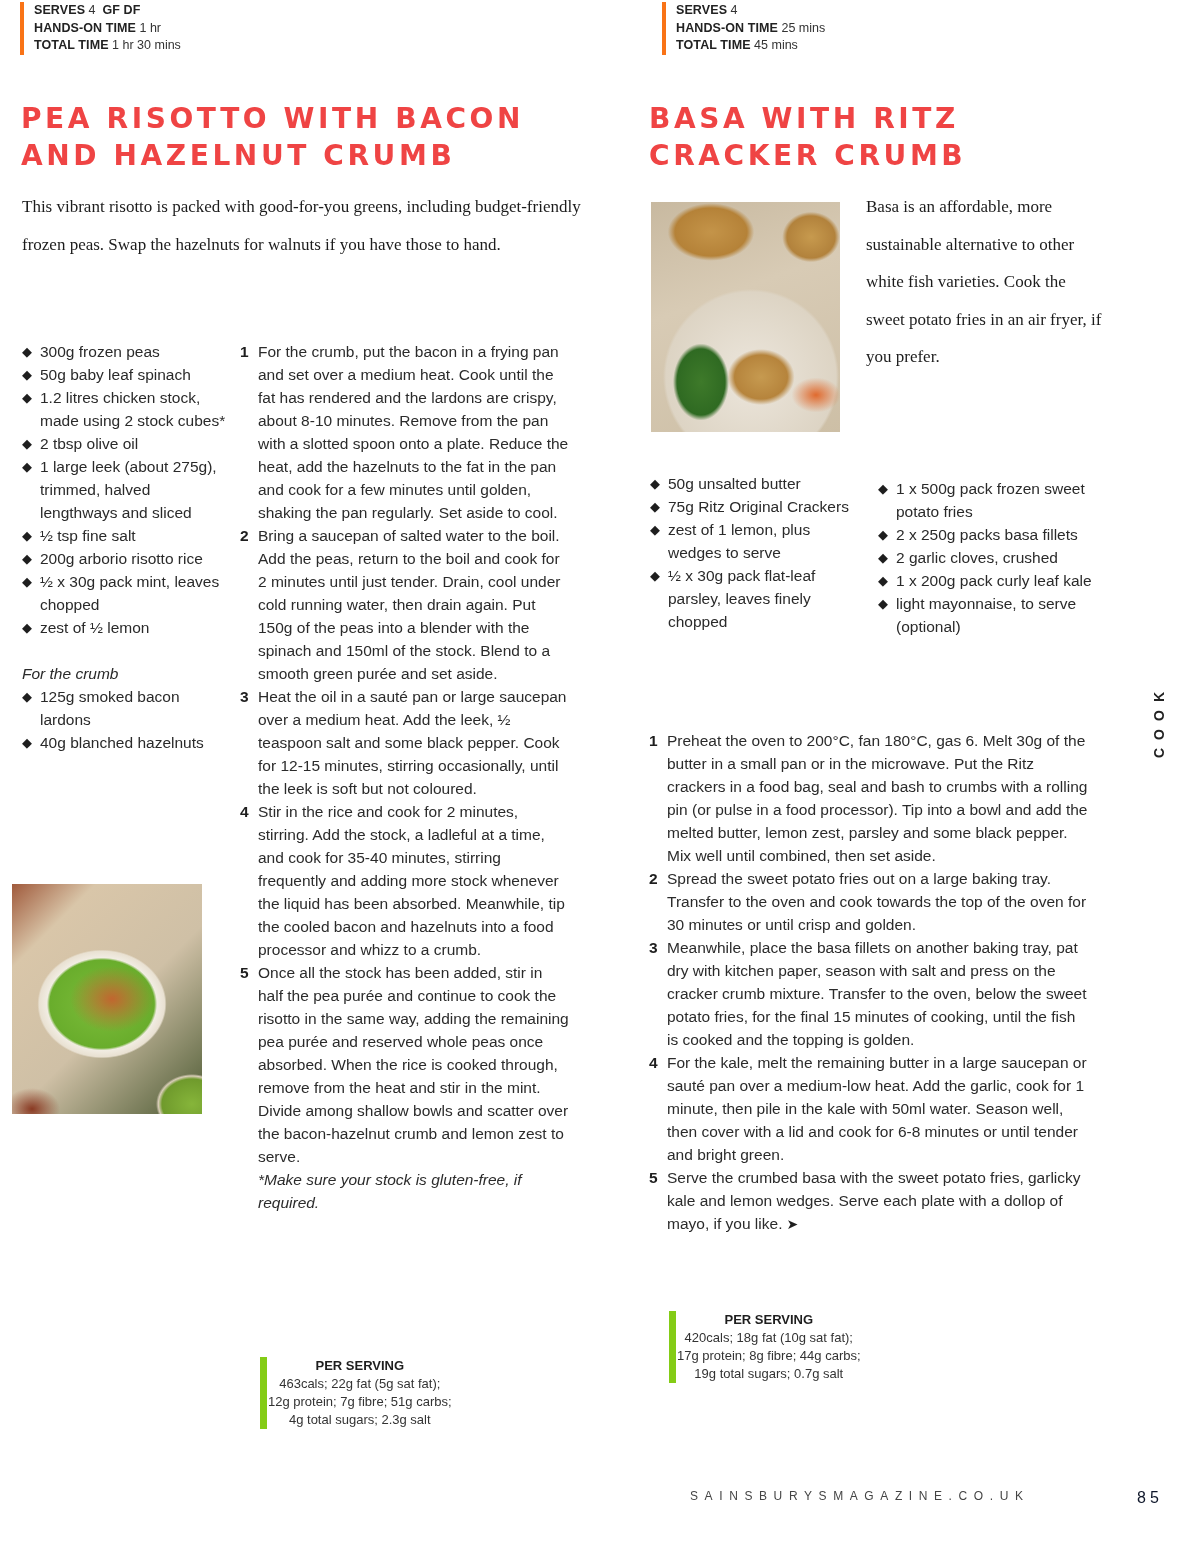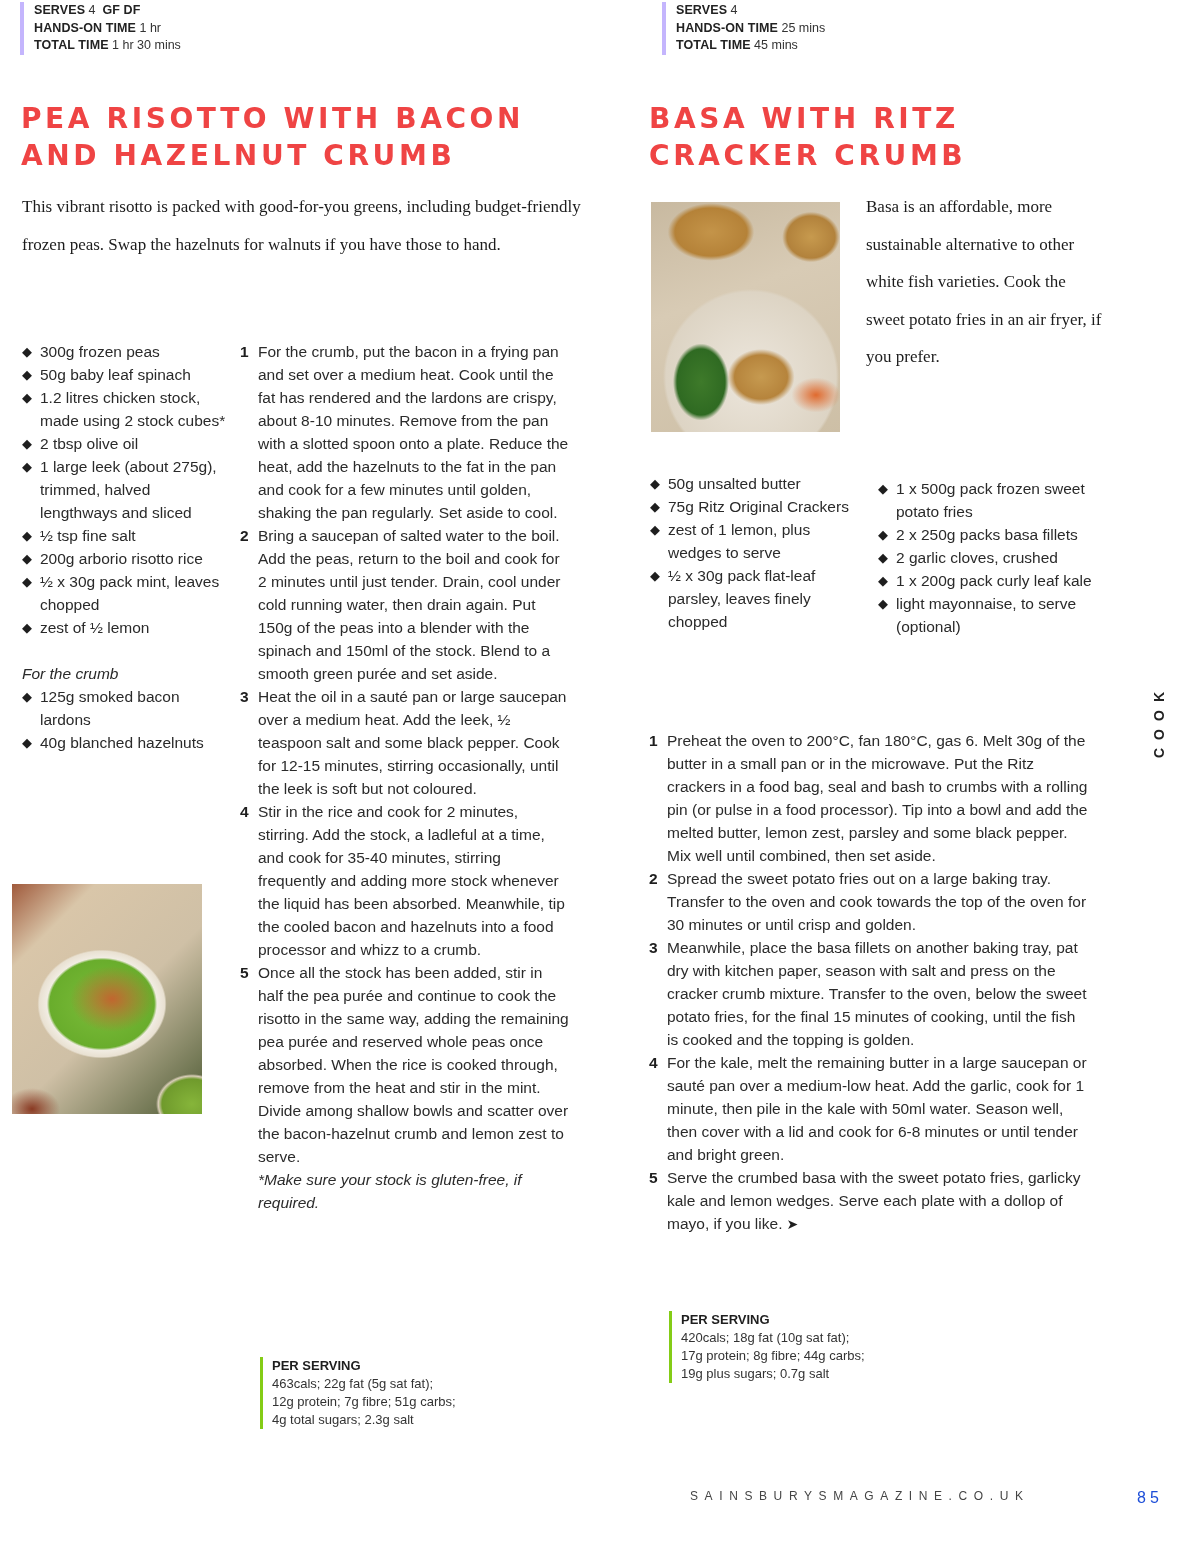--- a/index.html
+++ b/index.html
@@ -1,19 +1,19 @@
 <!DOCTYPE html>
 <html><head>
   <meta charset="utf-8">
   <style>
     * { box-sizing: border-box; margin: 0; padding: 0; }
     html, body { width: 1200px; height: 1541px; background: #ffffff; }
     body { position: relative; font-family: "Liberation Sans", sans-serif; color: #222; overflow: hidden; }
 
-    .meta { position: absolute; border-left: 4px solid #c4b5fd; padding-left: 10px; font-size: 12.5px; line-height: 17.5px; color: #222; }
+    .meta { position: absolute; border-left: 4px solid #f97316; padding-left: 10px; font-size: 12.5px; line-height: 17.5px; color: #222; }
     .meta b { font-weight: 700; letter-spacing: 0.1px; }
     .meta .v { font-weight: 400; color: #333; }
     .meta-left { left: 20px; top: 2px; }
     .meta-right { left: 646px; top: 2px; margin-left: 16px; }
 
     .title { position: absolute; font-family: "DejaVu Sans", sans-serif; font-weight: 700; font-size: 28px; line-height: 37px; letter-spacing: 3.6px; color: #ef4444; }
     .title-left { left: 21px; top: 100px; }
     .title-right { left: 649px; top: 100px; }
 
     .intro { position: absolute; font-family: "Liberation Serif", serif; font-size: 17px; line-height: 37.5px; color: #1c1c1c; }
@@ -50,30 +50,30 @@
       background:
         radial-gradient(ellipse 35px 25px at 165px 193px, #e06a2e 0%, rgba(224,106,46,0) 70%),
         radial-gradient(ellipse 40px 55px at 50px 180px, #3e7a2a 0%, #2f6a22 60%, rgba(0,0,0,0) 70%),
         radial-gradient(ellipse 48px 40px at 110px 175px, #c69a50 0%, #b6843c 55%, rgba(0,0,0,0) 70%),
         radial-gradient(ellipse 100px 100px at 100px 175px, #ece6dc 0%, #ddd4c4 85%, rgba(0,0,0,0) 88%),
         radial-gradient(ellipse 60px 40px at 60px 30px, #c49449 0%, #b58238 60%, rgba(0,0,0,0) 72%),
         radial-gradient(ellipse 40px 35px at 160px 35px, #c79a4e 0%, #b2823c 60%, rgba(0,0,0,0) 72%),
         linear-gradient(160deg, #c8b9a0 0%, #d8cbb5 40%, #cdbfa6 100%);
     }
 
-    .per-serving { position: absolute; border-left: 3px solid #84cc16; padding-left: 9px; font-size: 13px; line-height: 18px; color: #333; }
+    .per-serving { position: absolute; border-left: 7px solid #84cc16; padding-left: 1px; font-size: 13px; line-height: 18px; color: #333; text-align: center; }
     .per-serving .h { font-weight: 700; color: #1e1e1e; font-size: 13px; }
     .ps-left { left: 260px; top: 1357px; }
     .ps-right { left: 669px; top: 1311px; }
 
     .side-tab { position: absolute; left: 1149px; top: 678px; width: 20px; height: 86px; }
     .side-tab span { position: absolute; left: 50%; top: 50%; transform: translate(-50%,-50%) rotate(-90deg); font-size: 14px; font-weight: 700; letter-spacing: 8px; color: #222; white-space: nowrap; }
 
     .footer-site { position: absolute; left: 690px; top: 1489px; font-size: 12px; letter-spacing: 6.6px; color: #444; }
-    .footer-page { position: absolute; left: 1137px; top: 1489px; font-size: 16px; letter-spacing: 4px; color: #1d4ed8; }
+    .footer-page { position: absolute; left: 1137px; top: 1489px; font-size: 16px; letter-spacing: 4px; color: #0f172a; }
     .arrow { font-size: 14px; color: #1e1e1e; margin-left: 4px; }
   </style>
 </head>
 <body>
 
 <div class="meta meta-left">
   <div><b>SERVES</b> <span class="v">4</span> &nbsp;<b>GF DF</b></div>
   <div><b>HANDS-ON TIME</b> <span class="v">1 hr</span></div>
   <div><b>TOTAL TIME</b> <span class="v">1 hr 30 mins</span></div>
 </div>
@@ -165,21 +165,21 @@
     <li><span class="n">3</span><span>Meanwhile, place the basa fillets on another baking tray, pat dry with kitchen paper, season with salt and press on the cracker crumb mixture. Transfer to the oven, below the sweet potato fries, for the final 15 minutes of cooking, until the fish is cooked and the topping is golden.</span></li>
     <li><span class="n">4</span><span>For the kale, melt the remaining butter in a large saucepan or sauté pan over a medium-low heat. Add the garlic, cook for 1 minute, then pile in the kale with 50ml water. Season well, then cover with a lid and cook for 6-8 minutes or until tender and bright green.</span></li>
     <li><span class="n">5</span><span>Serve the crumbed basa with the sweet potato fries, garlicky kale and lemon wedges. Serve each plate with a dollop of mayo, if you like.</span><span class="arrow">➤</span></li>
   </ol>
 </div>
 
 <div class="per-serving ps-right">
   <div class="h">PER SERVING</div>
   <div>420cals; 18g fat (10g sat fat);</div>
   <div>17g protein; 8g fibre; 44g carbs;</div>
-  <div>19g plus sugars; 0.7g salt</div>
+  <div>19g total sugars; 0.7g salt</div>
 </div>
 
 <div class="side-tab">
   <span>COOK</span>
 </div>
 
 <div class="footer-site">SAINSBURYSMAGAZINE.CO.UK</div>
 <div class="footer-page">85</div>
 
 </body></html>

